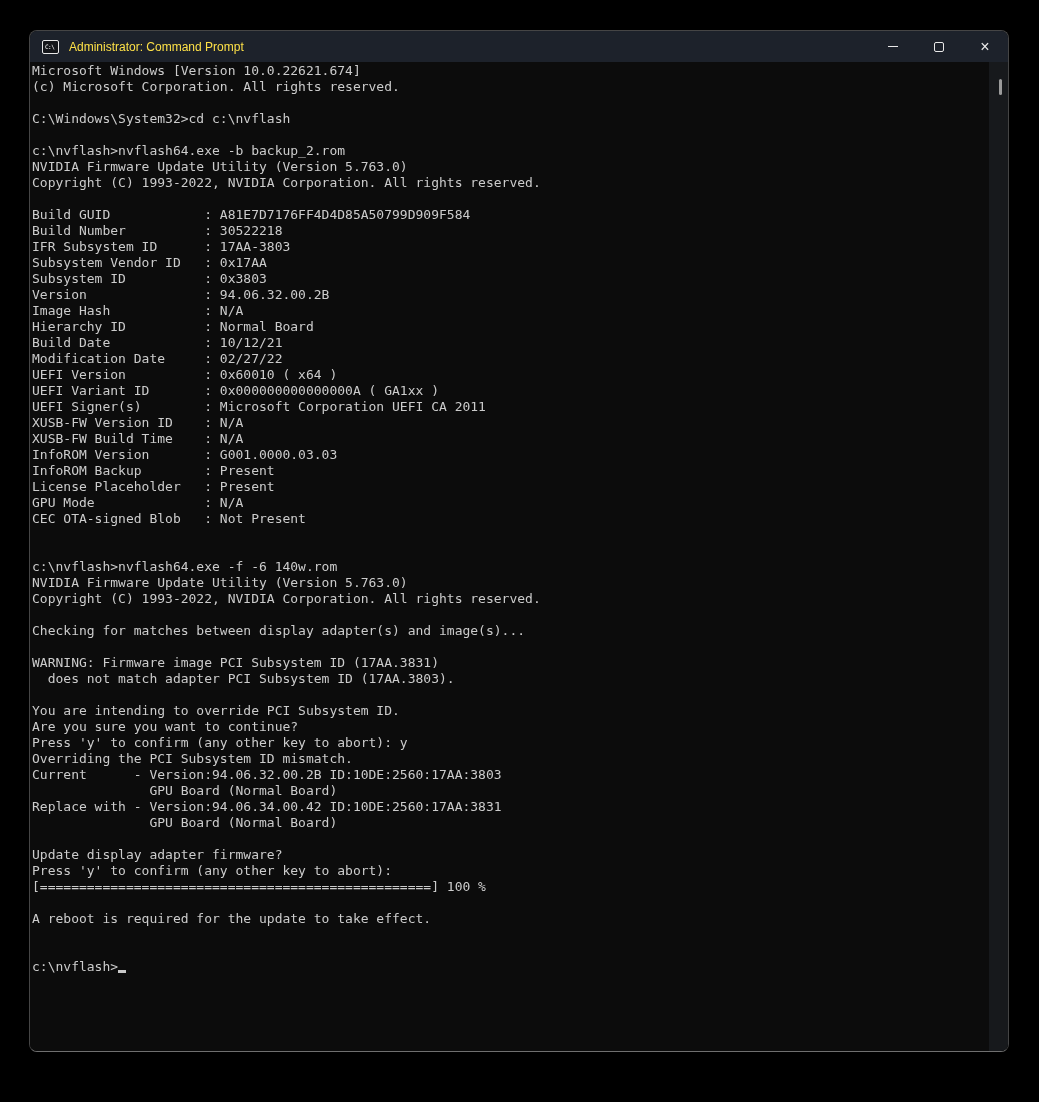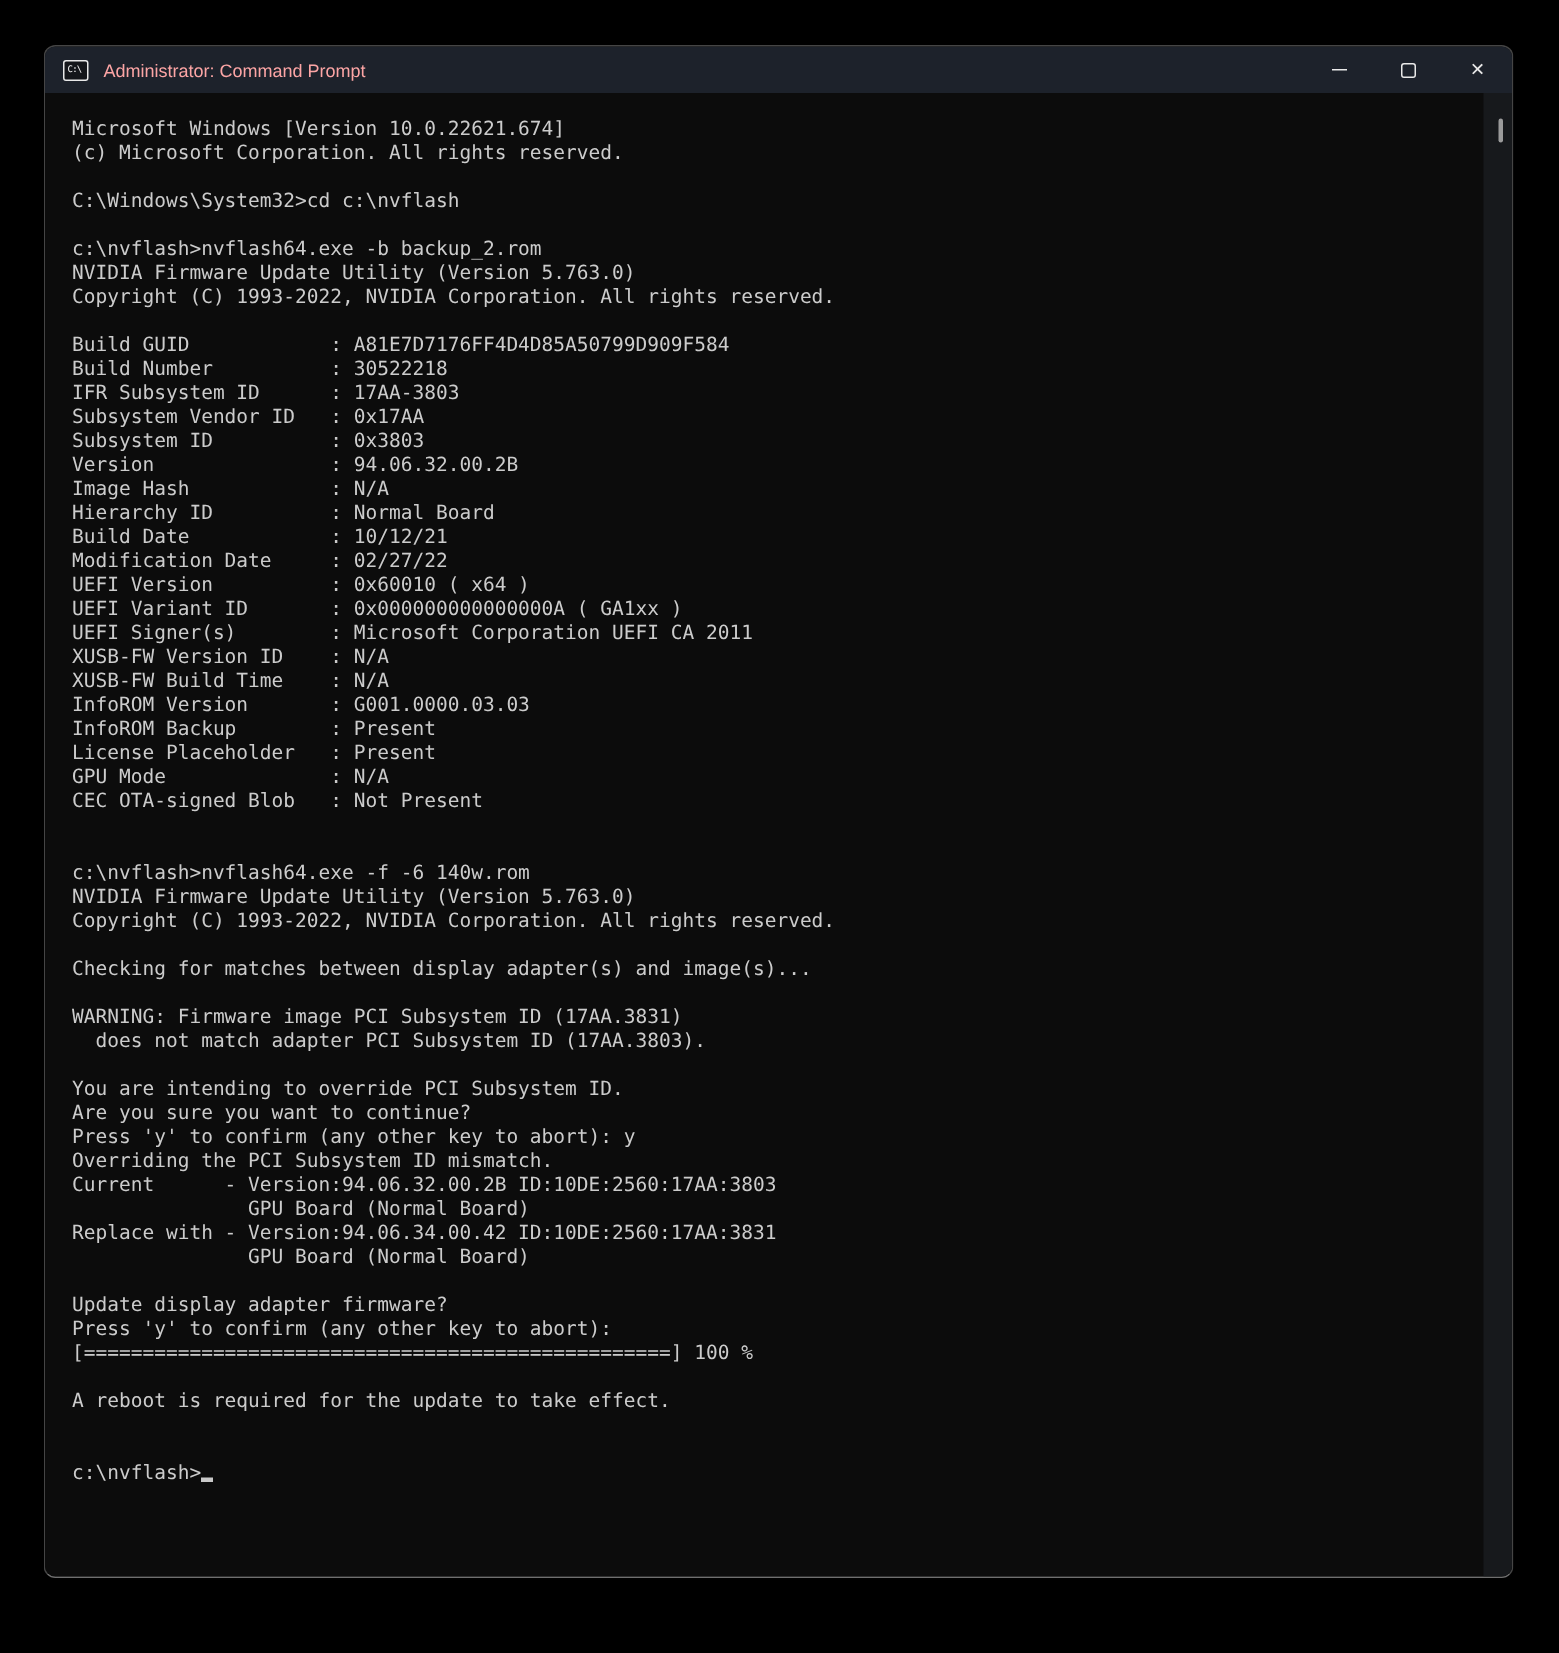--- a/index.html
+++ b/index.html
@@ -49,21 +49,21 @@
     font-size: 6px;
     line-height: 7px;
     color: #ffffff;
     padding-left: 2px;
     padding-top: 2px;
     letter-spacing: -0.5px;
   }
   .window-title {
     margin-left: 10px;
     font-size: 12px;
-    color: #fca5a5;
+    color: #fde047;
     white-space: nowrap;
     flex: 1 1 auto;
   }
   .caption-buttons {
     display: flex;
     height: 100%;
     flex: 0 0 auto;
   }
   .caption-btn {
     width: 46px;
@@ -92,21 +92,21 @@
     line-height: 16px;
     font-weight: 400;
   }
   .console {
     position: absolute;
     left: 0; right: 0;
     top: 31px; bottom: 0;
     background: #0c0c0c;
   }
   .terminal-pre {
-    margin: 16px;
+    margin: 0;
     padding: 1px 20px 0 2px;
     font-family: "DejaVu Sans Mono", "Liberation Mono", monospace;
     font-size: 13px;
     line-height: 16px;
     color: #cccccc;
     white-space: pre;
   }
   .cursor {
     display: inline-block;
     width: 8px;

